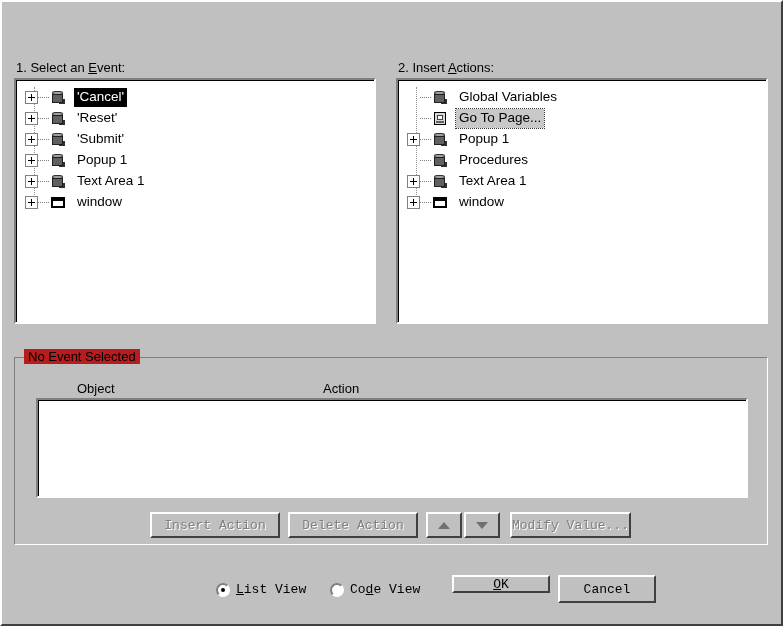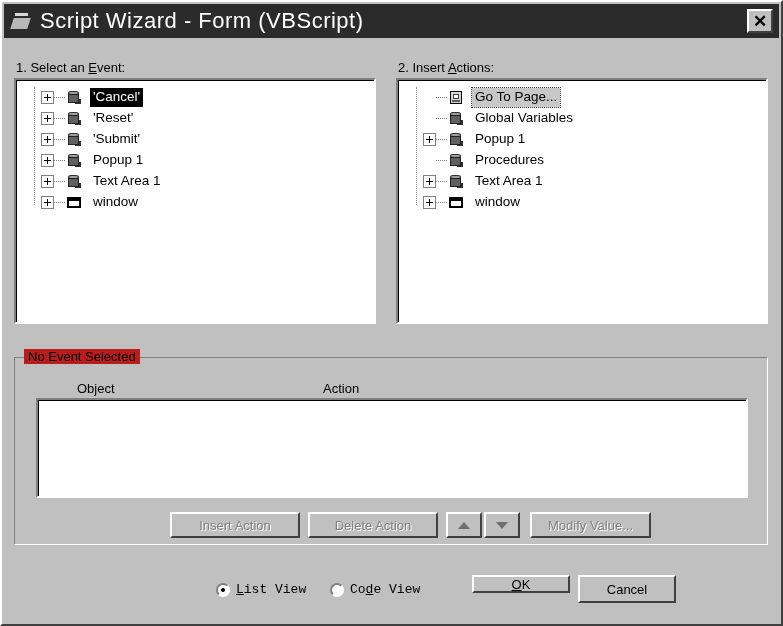--- a/index.html
+++ b/index.html
@@ -117,21 +117,21 @@
     border-left: 1px solid #000000;
     box-sizing: border-box;
     padding: 6px 0 0 0;
   }
   
   .tree-row {
     position: relative;
     height: 21px;
     display: flex;
     align-items: center;
-    padding-left: 24px;
+    padding-left: 8px;
     box-sizing: border-box;
     white-space: nowrap;
   }
   .expander {
     position: relative;
     width: 13px; height: 13px;
     flex: 0 0 auto;
     box-sizing: border-box;
     cursor: default;
   }
@@ -283,25 +283,24 @@
     background: #c0c0c0;
     border-top: 2px solid #ffffff;
     border-left: 2px solid #ffffff;
     border-right: 2px solid #404040;
     border-bottom: 2px solid #404040;
     box-sizing: border-box;
     display: flex;
     align-items: center;
     justify-content: center;
     font-size: 13px;
-    font-family: Liberation Sans, sans-serif;
+    font-family: Liberation Mono, monospace;
     color: #000000;
     cursor: default;
     white-space: nowrap;
-    margin-left: 20px;
   }
   .btn.disabled {
     color: #808080;
     text-shadow: 1px 1px 0 #ffffff;
   }
   .btn .u { text-decoration: underline; }
   .btn .arrow-up {
     width: 0; height: 0;
     border-left: 6px solid transparent;
     border-right: 6px solid transparent;
@@ -346,30 +345,20 @@
     font-size: 13px;
     font-family: Liberation Mono, monospace;
   }
   .radio-label .u { text-decoration: underline; }
 </style>
 </head>
 <body>
 
 <div id="dialog">
 
-  <div id="titlebar">
-    <div id="title-icon">
-      <div class="ico-bar"></div>
-      <div class="ico-body"></div>
-    </div>
-    <div id="title-text">Script Wizard - Form (VBScript)</div>
-    <div id="close-button">
-      <span class="x">✕</span>
-    </div>
-  </div>
 
   <div class="section-label" style="left:16px; top:60px;"><span>1. Select an </span><span class="u">E</span><span>vent:</span></div>
 
   <div class="listpane" style="left:14px; top:78px; width:362px; height:246px;">
     <div class="inner">
       <div class="vconnector" style="top:6px; height:118px;"></div>
       <div id="left-tree">
           <div class="tree-row">
             <span class="expander has-box"></span>
             <span class="dashline"></span>
@@ -434,34 +423,34 @@
 
   <div class="section-label" style="left:398px; top:60px;"><span>2. Insert </span><span class="u">A</span><span>ctions:</span></div>
 
   <div class="listpane" style="left:396px; top:78px; width:372px; height:246px;">
     <div class="inner">
       <div class="vconnector" style="top:6px; height:118px;"></div>
       <div id="right-tree">
           <div class="tree-row">
             <span class="expander"></span>
             <span class="dashline"></span>
+            <span class="node-icon icon-cube">
+              <span class="shadow"></span>
+              <span class="top"></span>
+              <span class="body"></span>
+            </span>
+            <span class="node-label">Global Variables</span>
+          </div>
+          <div class="tree-row">
+            <span class="expander"></span>
+            <span class="dashline"></span>
             <span class="node-icon icon-page">
               <span class="sheet"></span>
             </span>
             <span class="node-label focused">Go To Page...</span>
-          </div>
-          <div class="tree-row">
-            <span class="expander"></span>
-            <span class="dashline"></span>
-            <span class="node-icon icon-cube">
-              <span class="shadow"></span>
-              <span class="top"></span>
-              <span class="body"></span>
-            </span>
-            <span class="node-label">Global Variables</span>
           </div>
           <div class="tree-row">
             <span class="expander has-box"></span>
             <span class="dashline"></span>
             <span class="node-icon icon-cube">
               <span class="shadow"></span>
               <span class="top"></span>
               <span class="body"></span>
             </span>
             <span class="node-label">Popup 1</span>

